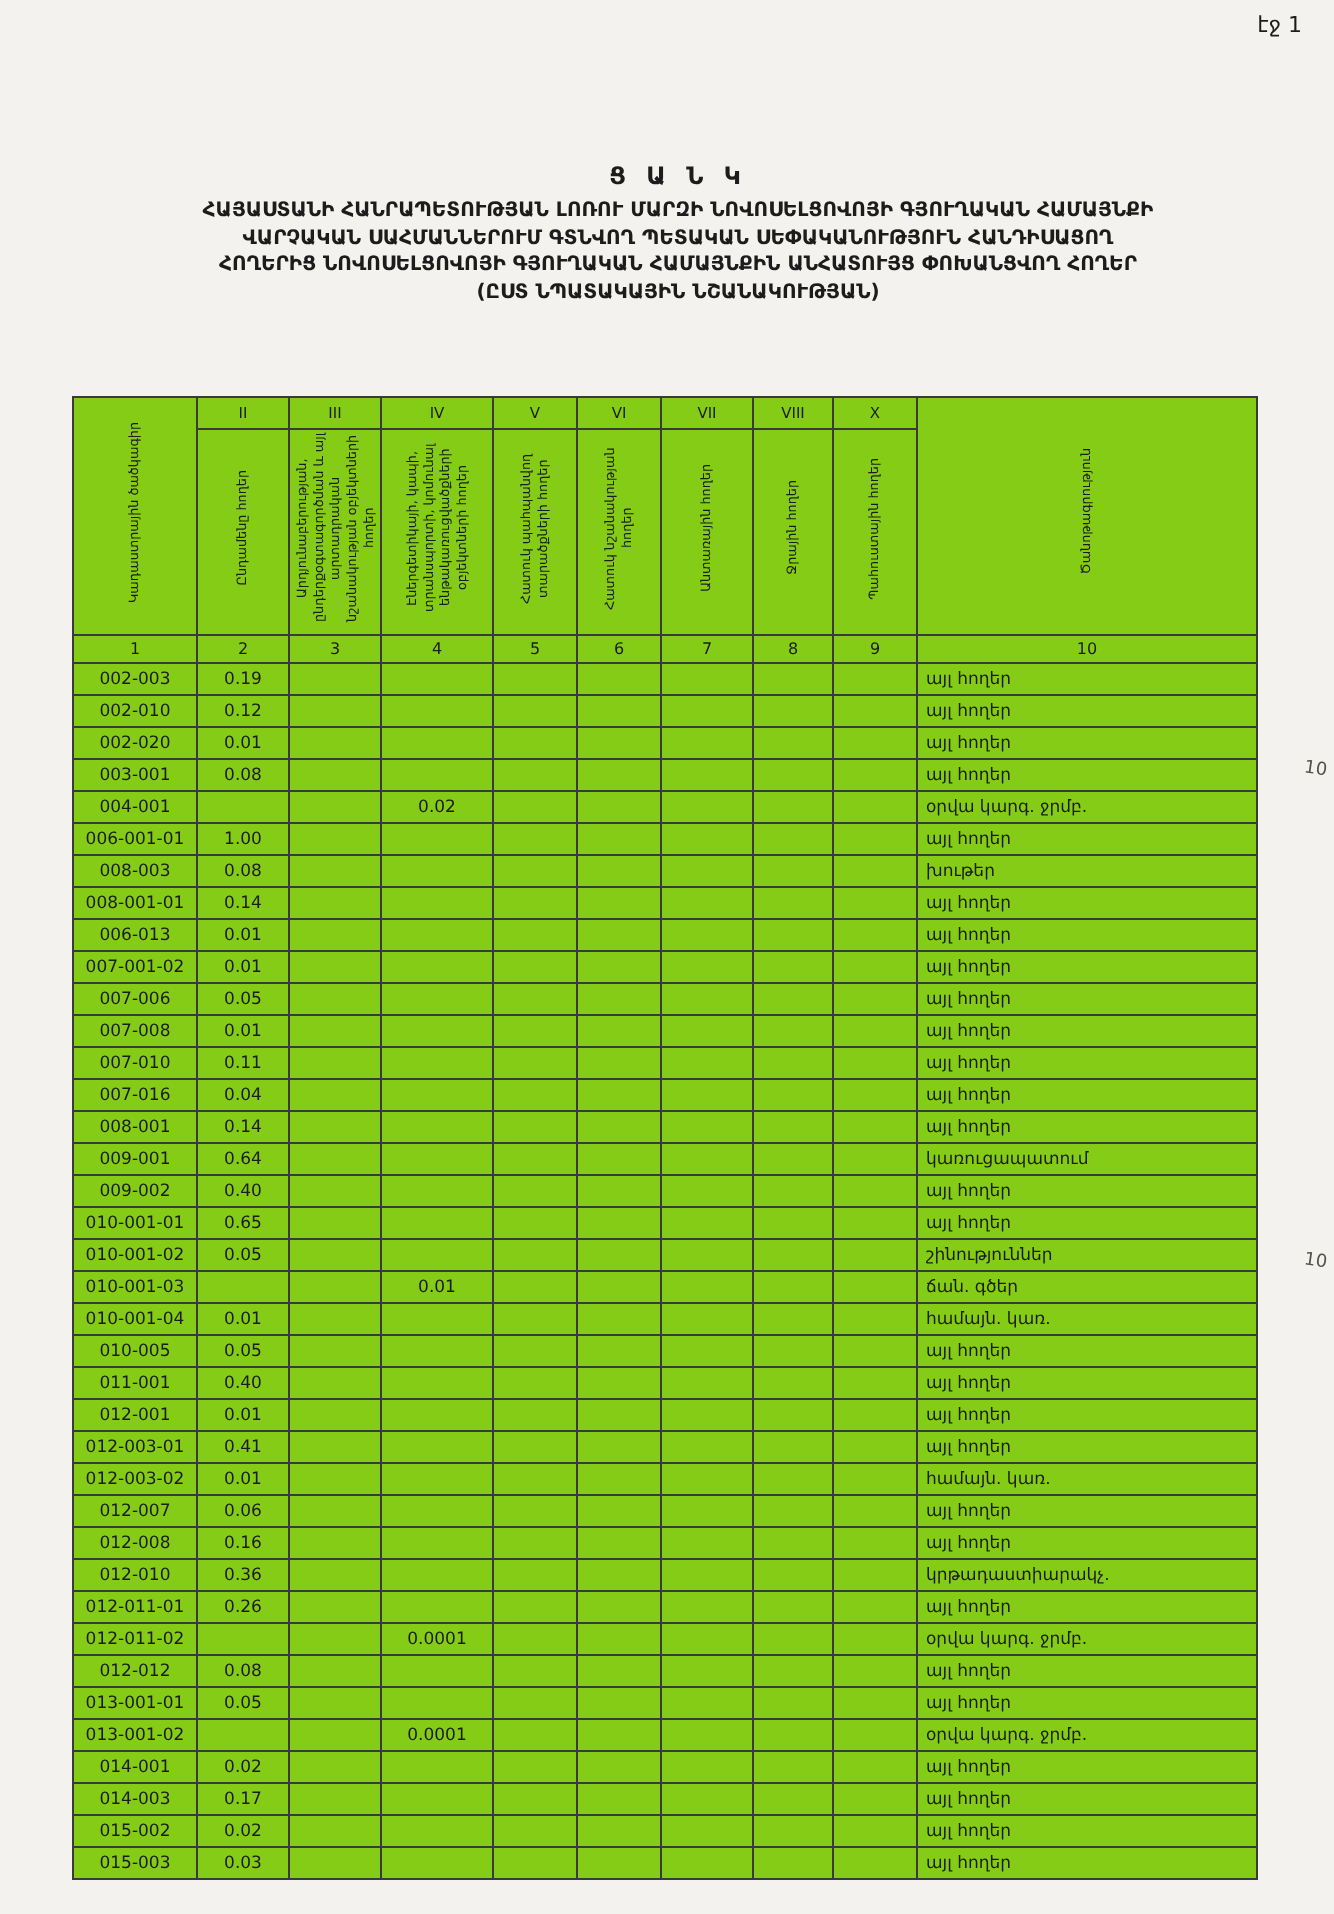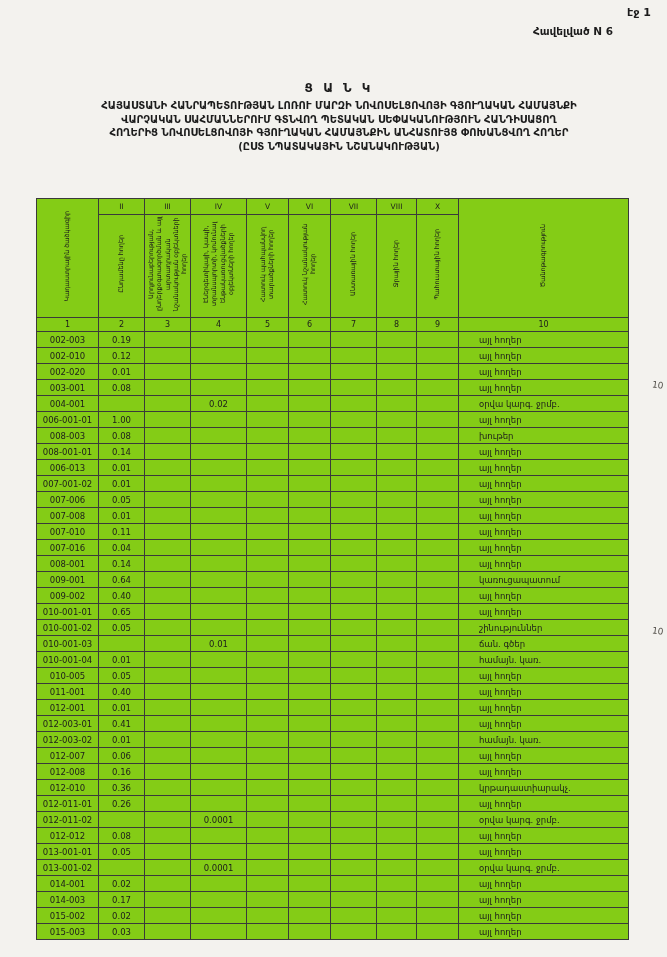--- a/index.html
+++ b/index.html
@@ -6,21 +6,21 @@
   body{
     width:667px;height:957px;
     background:#f3f2ee;
     font-family:"DejaVu Sans", sans-serif;
     color:#1c1c1c;
     position:relative;
     overflow:hidden;
   }
   .page-label{
     position:absolute;top:6px;right:16px;
-    font-weight:bold;font-size:11px;
+    font-weight:normal;font-size:11px;
   }
   .annex{
     position:absolute;top:24px;right:54px;
     text-align:center;font-weight:bold;
     font-size:10.5px;line-height:1.4;
   }
   .title{
     position:absolute;top:80px;left:11px;right:0;
     text-align:center;font-weight:bold;
     font-size:10px;line-height:1.35;
@@ -34,38 +34,37 @@
   th.tallhead{vertical-align:middle;text-align:center;}
   .rot{
     writing-mode:vertical-rl;
     transform:rotate(180deg);
     font-size:6.4px;line-height:1.3;
     max-height:106px;display:inline-block;
     overflow:hidden;text-align:center;
   }
   td.colnum{height:13px;font-size:8px;text-align:center;}
   tbody td{height:15px;font-size:8.5px;text-align:center;white-space:nowrap;overflow:hidden;}
-  tbody td.note{text-align:left;padding-left:20px;}
+  tbody td.note{text-align:left;padding-left:4px;}
   .margin-mark{
     position:absolute;right:4px;
     font-size:9px;color:#55524c;
     transform:rotate(8deg);
   }
   .m1{top:380px;}
   .m2{top:626px;}
 </style>
 </head>
 <body>
 
 <div>
 
   <div class="page-label">էջ 1</div>
 
   <div class="annex">
-    <div>Հավելված N 6</div>
   </div>
 
   <div class="title">
     <div class="t1">Ց Ա Ն Կ</div>
     <div>ՀԱՅԱՍՏԱՆԻ ՀԱՆՐԱՊԵՏՈՒԹՅԱՆ ԼՈՌՈՒ ՄԱՐԶԻ ՆՈՎՈՍԵԼՑՈՎՈՅԻ ԳՅՈՒՂԱԿԱՆ ՀԱՄԱՅՆՔԻ</div>
     <div>ՎԱՐՉԱԿԱՆ ՍԱՀՄԱՆՆԵՐՈՒՄ ԳՏՆՎՈՂ ՊԵՏԱԿԱՆ ՍԵՓԱԿԱՆՈՒԹՅՈՒՆ ՀԱՆԴԻՍԱՑՈՂ</div>
     <div>ՀՈՂԵՐԻՑ ՆՈՎՈՍԵԼՑՈՎՈՅԻ ԳՅՈՒՂԱԿԱՆ ՀԱՄԱՅՆՔԻՆ ԱՆՀԱՏՈՒՅՑ ՓՈԽԱՆՑՎՈՂ ՀՈՂԵՐ</div>
     <div>(ԸՍՏ ՆՊԱՏԱԿԱՅԻՆ ՆՇԱՆԱԿՈՒԹՅԱՆ)</div>
   </div>
 

